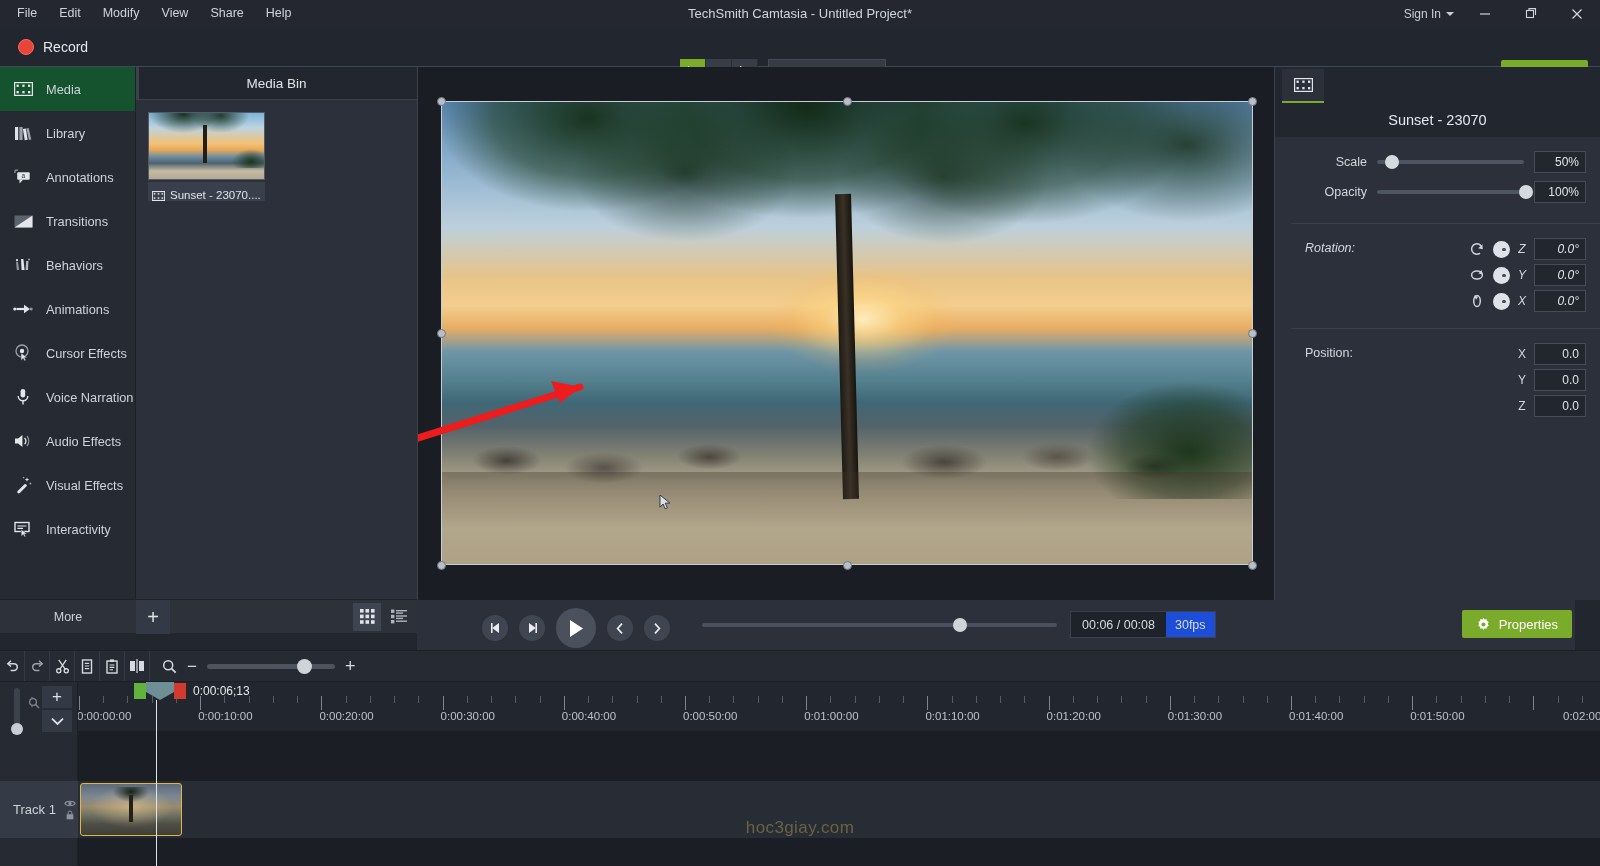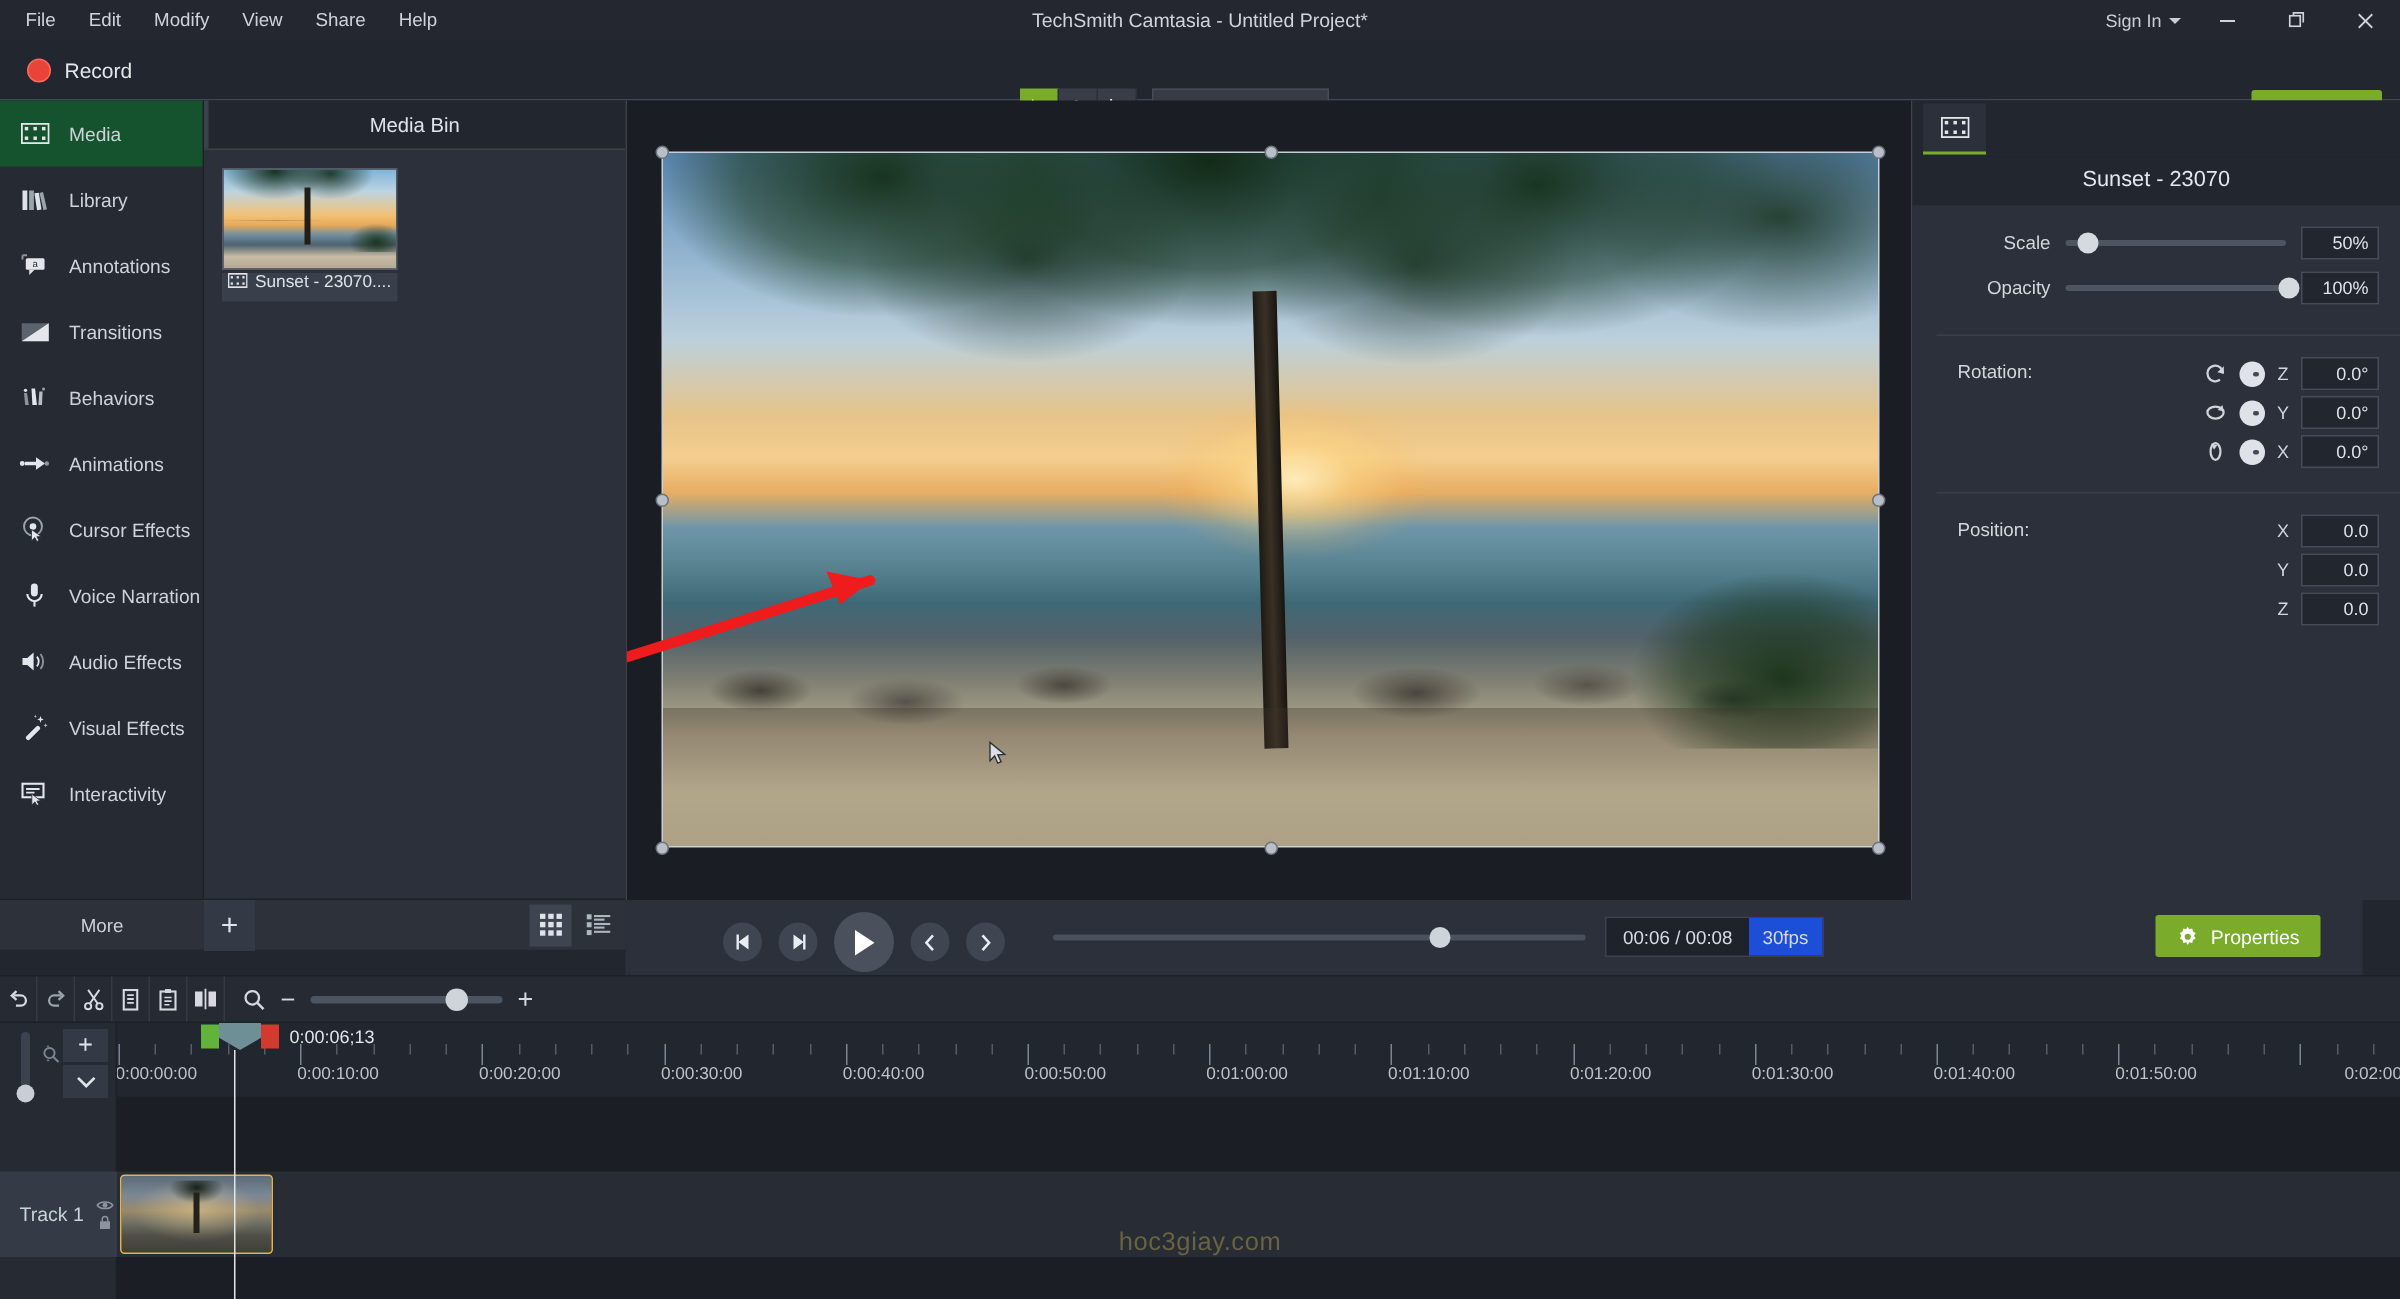--- a/index.html
+++ b/index.html
@@ -112,21 +112,21 @@
   }
   .bin-body { position:absolute; top:33px; left:0; right:0; bottom:34px; padding: 12px; }
   .bin-thumb { width: 117px; }
   .bin-thumb-img {
     width: 117px; height: 68px; border: 1px solid #555b66;
     background:
       linear-gradient(180deg, #7fb4d8 0%, #bcd4e2 22%, #f2c277 46%, #e8a95a 56%, #6f8fa0 66%, #4d6270 76%, #c8bba4 88%, #b3a892 100%);
     position: relative; overflow:hidden;
   }
   .bin-label {
-    margin-top: 2px; background: #3a404b; height: 19px; display:flex; align-items:flex-start;
+    margin-top: 2px; background: #3a404b; height: 19px; display:flex; align-items:flex-end;
     gap:5px; padding: 0 4px; font-size: 11.5px; color: #dfe3e9; white-space:nowrap;
   }
   .bin-foot {
     position:absolute; left:0; bottom:0; width:281px; height:34px;
     background:#2c313a; border-top:1px solid #1c2027; display:flex; align-items:center;
   }
   .plusbtn { width: 34px; height: 34px; background:#343a45; display:flex;align-items:center;justify-content:center;
     font-size: 20px; color:#dfe3e9; line-height:1;}
   .viewtoggles { margin-left:auto; display:flex; gap:0; }
   .vtbtn { width:28px;height:28px; display:flex;align-items:center;justify-content:center; margin-right:4px;}
@@ -206,21 +206,21 @@
     background:#4a515c; border-radius:2px;
   }
   .scrub-knob { position:absolute; left:251px; top:-5px; width:14px;height:14px;border-radius:50%;background:#cfd4db; }
   .timebox {
     position:absolute; left:653px; top:11px; height:27px; background:#1e222a;
     border:1px solid #3c414c; display:flex; align-items:center;
   }
   .timebox .t1 { padding: 0 11px; font-size:12.5px; color:#d6dae0; }
   .timebox .t2 { padding: 0 9px; font-size:12.5px; color:#d6dae0; background:#1d4ed8; height:100%; display:flex;align-items:center;}
   .props-btn {
-    position:absolute; right: 28px; top:10px; height:28px; background:#7aab2a;
+    position:absolute; right: 3px; top:10px; height:28px; background:#7aab2a;
     color:#fff; font-size:13px; display:flex;align-items:center;gap:8px;padding:0 14px; border-radius:2px;
   }
 
   
   .rpanel {
     position:absolute; left:1275px; top:67px; width:325px; height:533px;
     background:#2b303a;
   }
   .rtabs { height:36px; background:#22262e; display:flex; align-items:flex-end; padding-left:7px; }
   .rtab {
@@ -655,21 +655,21 @@
       <div class="rrow">
         <span class="rlabel">Opacity</span>
         <span class="slider">
           <span class="knob" style="left:142px;"></span>
         </span>
         <span class="numbox">100%</span>
       </div>
     </div>
 
     <div class="rsec">
-      <div style="display:flex;">
+      <div style="display:flex;font-style:italic;">
         <div style="width:100px;padding-top:5px;font-size:12.5px;color:#d2d7de;">Rotation:</div>
         <div style="flex:1;">
           <div class="rot-row">
             <svg width="17" height="16" viewBox="0 0 17 16">
               <path d="M13 8 a5.2 5.2 0 1 0 -2 4.1" fill="none" stroke="#cfd4db" stroke-width="1.5"></path>
               <path d="M13.6 3.2 L13.4 8.2 L9.2 7.2 Z" fill="#cfd4db"></path>
             </svg>
             <span class="dial"></span>
             <span class="axis">Z</span>
             <span class="numbox">0.0°</span>

